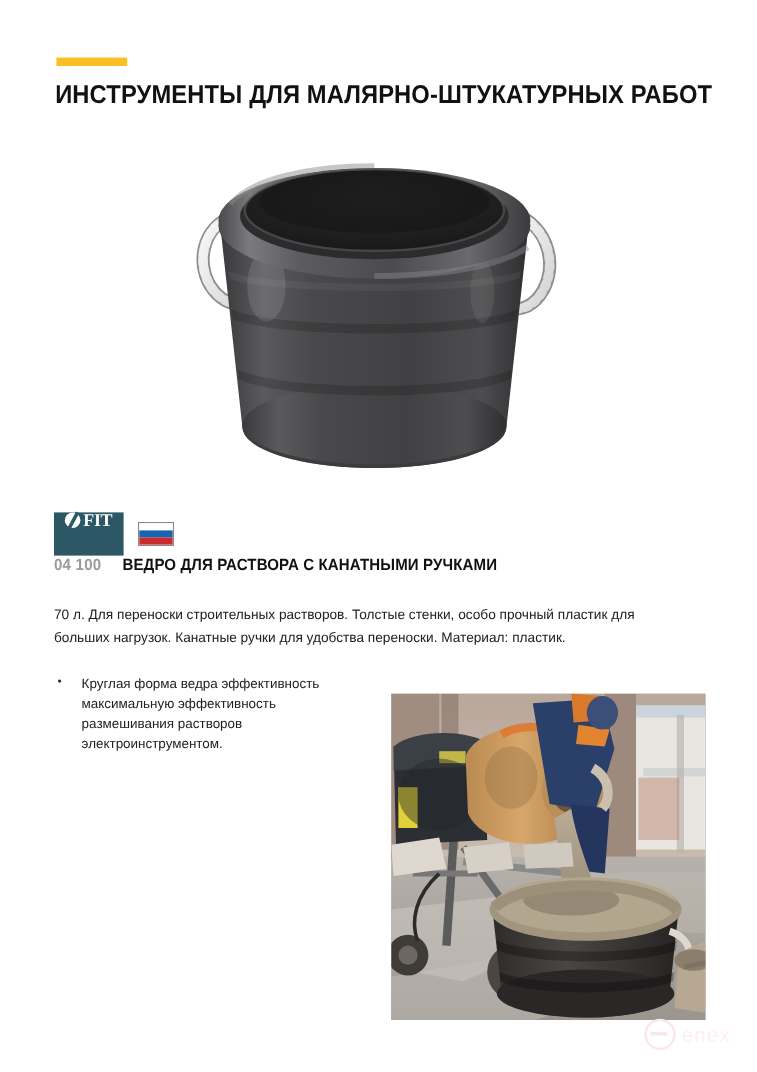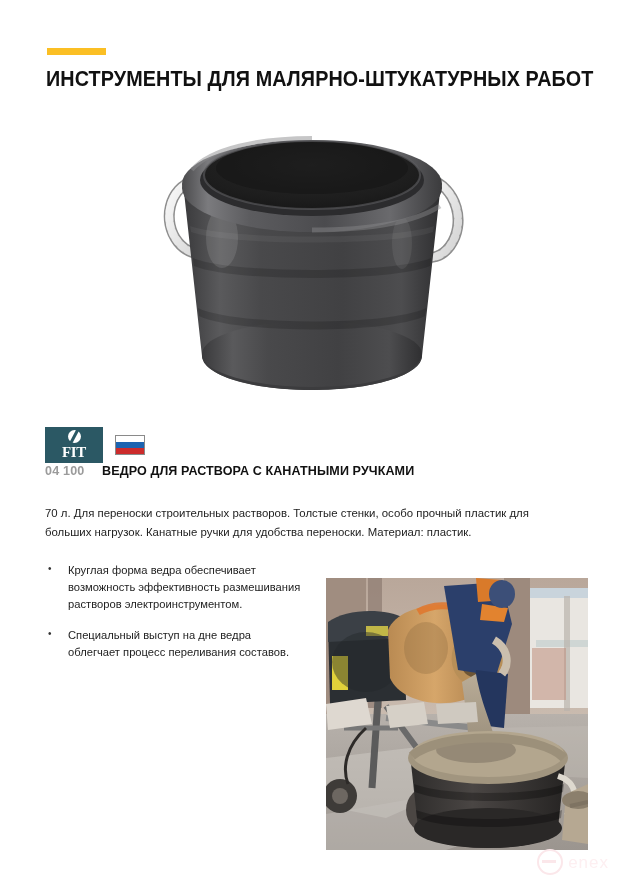--- a/index.html
+++ b/index.html
@@ -67,26 +67,24 @@
     top: 427px;
     display: flex;
     align-items: center;
     gap: 12px;
   }
   .fit-logo {
     width: 58px;
     height: 36px;
     background: #2b5864;
     display: flex;
-    align-items: center;
     justify-content: center;
     gap: 2px;
     padding: 0 3px;
     box-sizing: border-box;
-    flex-direction: column;
   }
   .fit-mark {
     width: 13px;
     height: 13px;
     border-radius: 50%;
     background: #ffffff;
     position: relative;
     flex: 0 0 auto;
   }
   .fit-mark::after {
@@ -320,22 +318,21 @@
   </div>
 
   <div class="product-row">
     <span class="sku">04 100</span>
     <span class="product-name">ВЕДРО ДЛЯ РАСТВОРА С КАНАТНЫМИ РУЧКАМИ</span>
   </div>
 
   <div class="description">70 л. Для переноски строительных растворов. Толстые стенки, особо прочный пластик для больших нагрузок. Канатные ручки для удобства переноски. Материал: пластик.</div>
 
   <ul class="features">
-    <li>Круглая форма ведра обеспечивает возможность эффективность размешивания растворов электроинструментом.</li>
-    <li>Специальный выступ на дне ведра облегчает процесс переливания составов.</li>
+    <li>Круглая форма ведра эффективность максимальную эффективность размешивания растворов электроинструментом.</li>
   </ul>
 
   <div class="app-photo">
     <svg viewBox="0 0 262 272" preserveAspectRatio="none" xmlns="http://www.w3.org/2000/svg">
       <defs>
         <linearGradient id="wallG" x1="0" y1="0" x2="0" y2="1">
           <stop offset="0%" stop-color="#b9a79a"></stop>
           <stop offset="100%" stop-color="#cbbdb1"></stop>
         </linearGradient>
         <linearGradient id="floorG" x1="0" y1="0" x2="0" y2="1">

